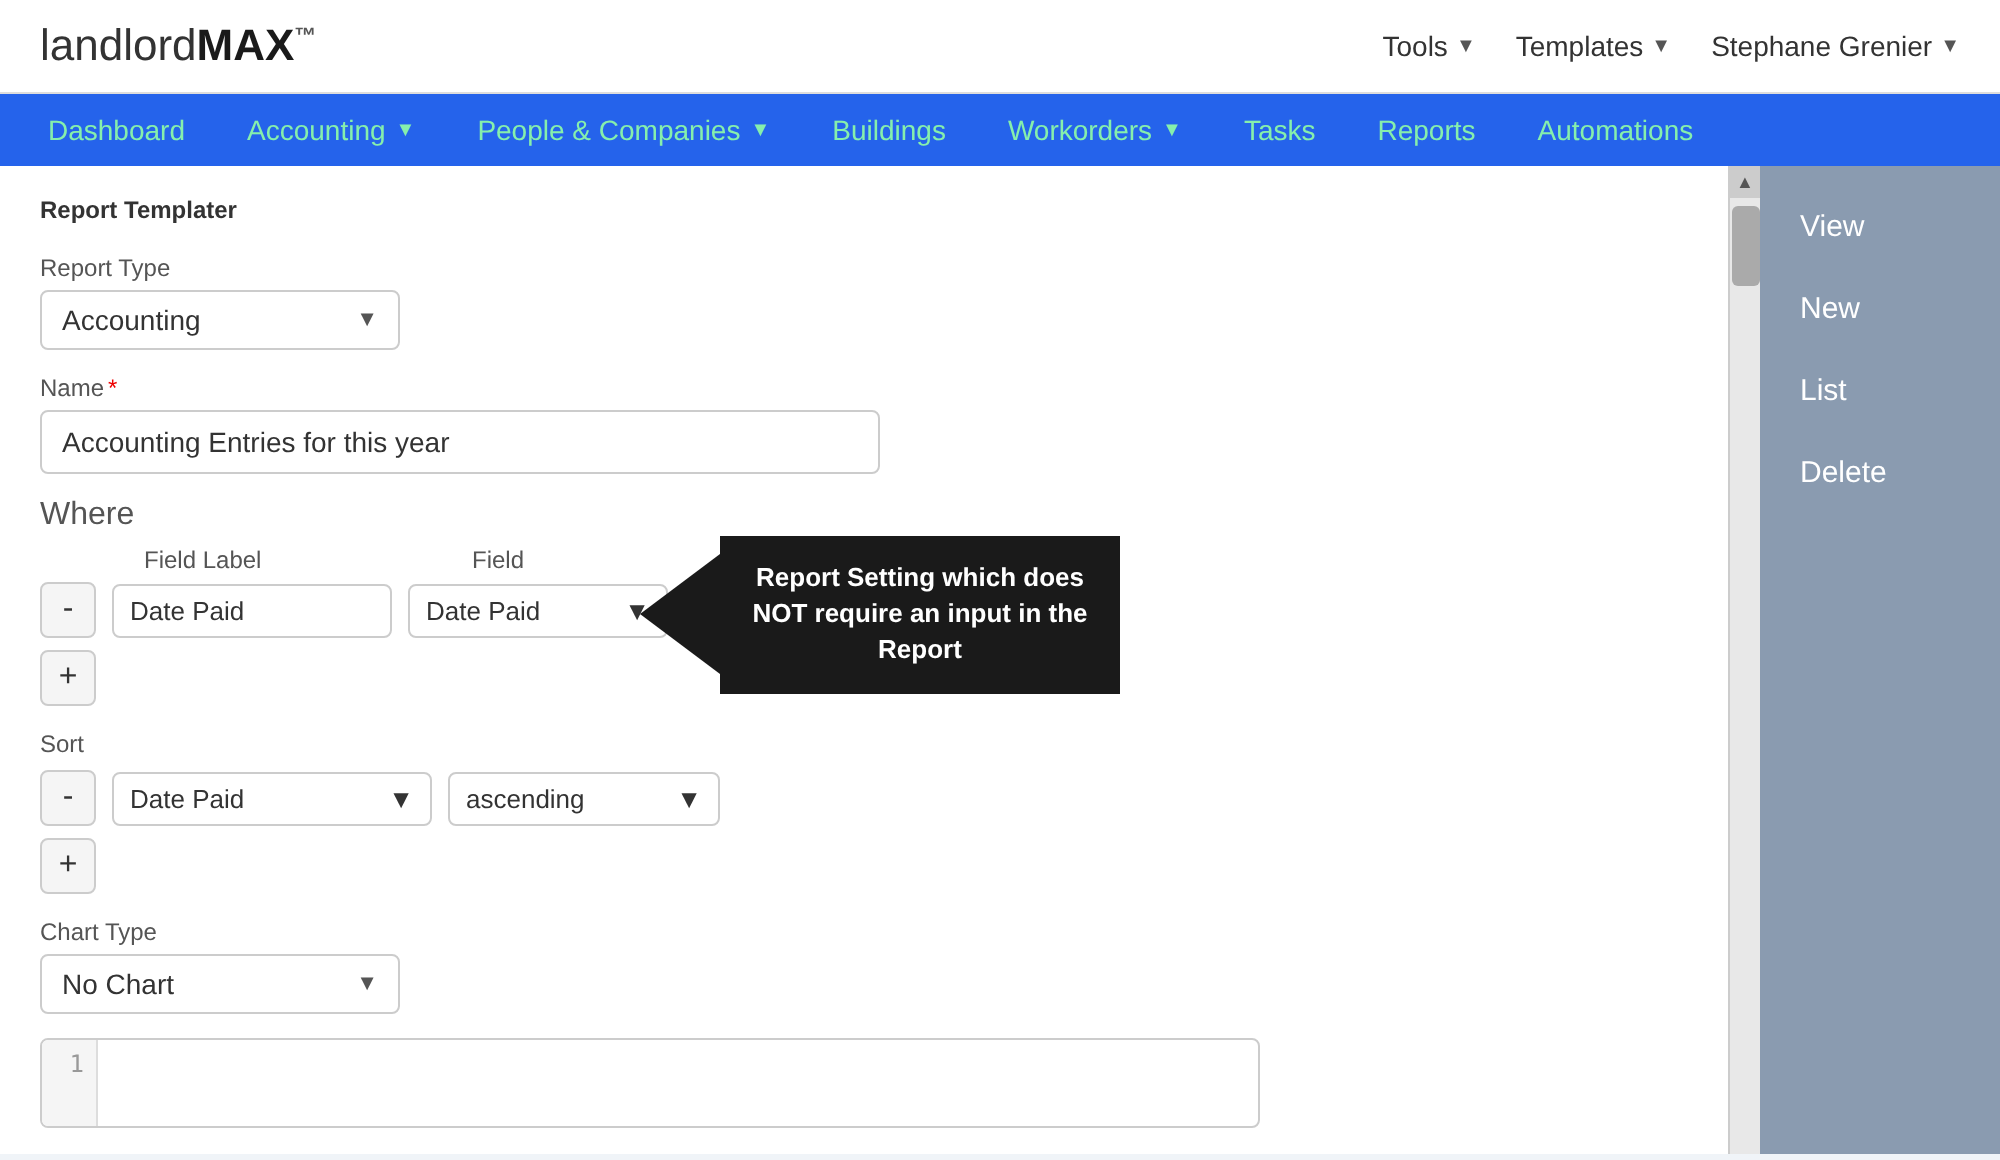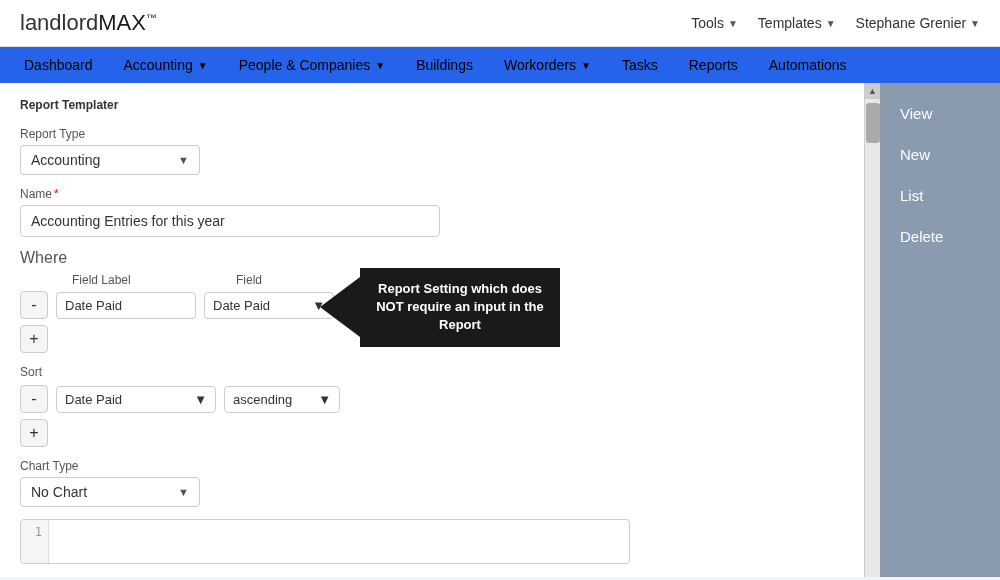--- a/index.html
+++ b/index.html
@@ -39,21 +39,21 @@
     
     #nav {
       background: #2563eb;
       padding: 0 10px;
       display: flex;
       align-items: center;
       gap: 3px;
     }
     .nav-btn {
       padding: 10px 14px;
-      color: #000000;
+      color: #86efac;
       cursor: pointer;
       border-radius: 4px;
       display: flex;
       align-items: center;
       gap: 5px;
       font-size: 14px;
       white-space: nowrap;
     }
     .nav-btn .caret { font-size: 10px; }
 
@@ -178,21 +178,21 @@
       padding: 5px 8px;
       background: #fff;
       display: flex;
       align-items: center;
       justify-content: space-between;
       cursor: pointer;
       color: #333;
       font-size: 13px;
     }
     .sort-select.field-w { width: 160px; }
-    .sort-select.dir-w { width: 116px; align-items: center; }
+    .sort-select.dir-w { width: 136px; align-items: center; }
 
     
     .chart-section { margin-bottom: 12px; }
 
     
     .template-section {}
     .template-label { font-size: 12px; color: #555; margin-bottom: 4px; }
     .template-editor {
       border: 1px solid #ccc;
       border-radius: 4px;
@@ -286,21 +286,21 @@
       text-align: center;
       width: 200px;
       line-height: 1.4;
     }
   </style>
 </head>
 <body>
 
 <div id="header">
   <div id="logo">
-    <span style="color:#333; font-weight:300;">landlord</span><span style="color:#1a1a1a; font-weight:400;">MAX</span><span class="tm">™</span>
+    <span style="color:#333; font-weight:300;">landlord</span><span style="color:#1a1a1a; font-weight:700;">MAX</span><span class="tm">™</span>
   </div>
   <div id="header-right">
     <div class="header-link">
       <span>Tools</span>
       <span class="caret">▼</span>
     </div>
     <div class="header-link">
       <span>Templates</span>
       <span class="caret">▼</span>
     </div>

